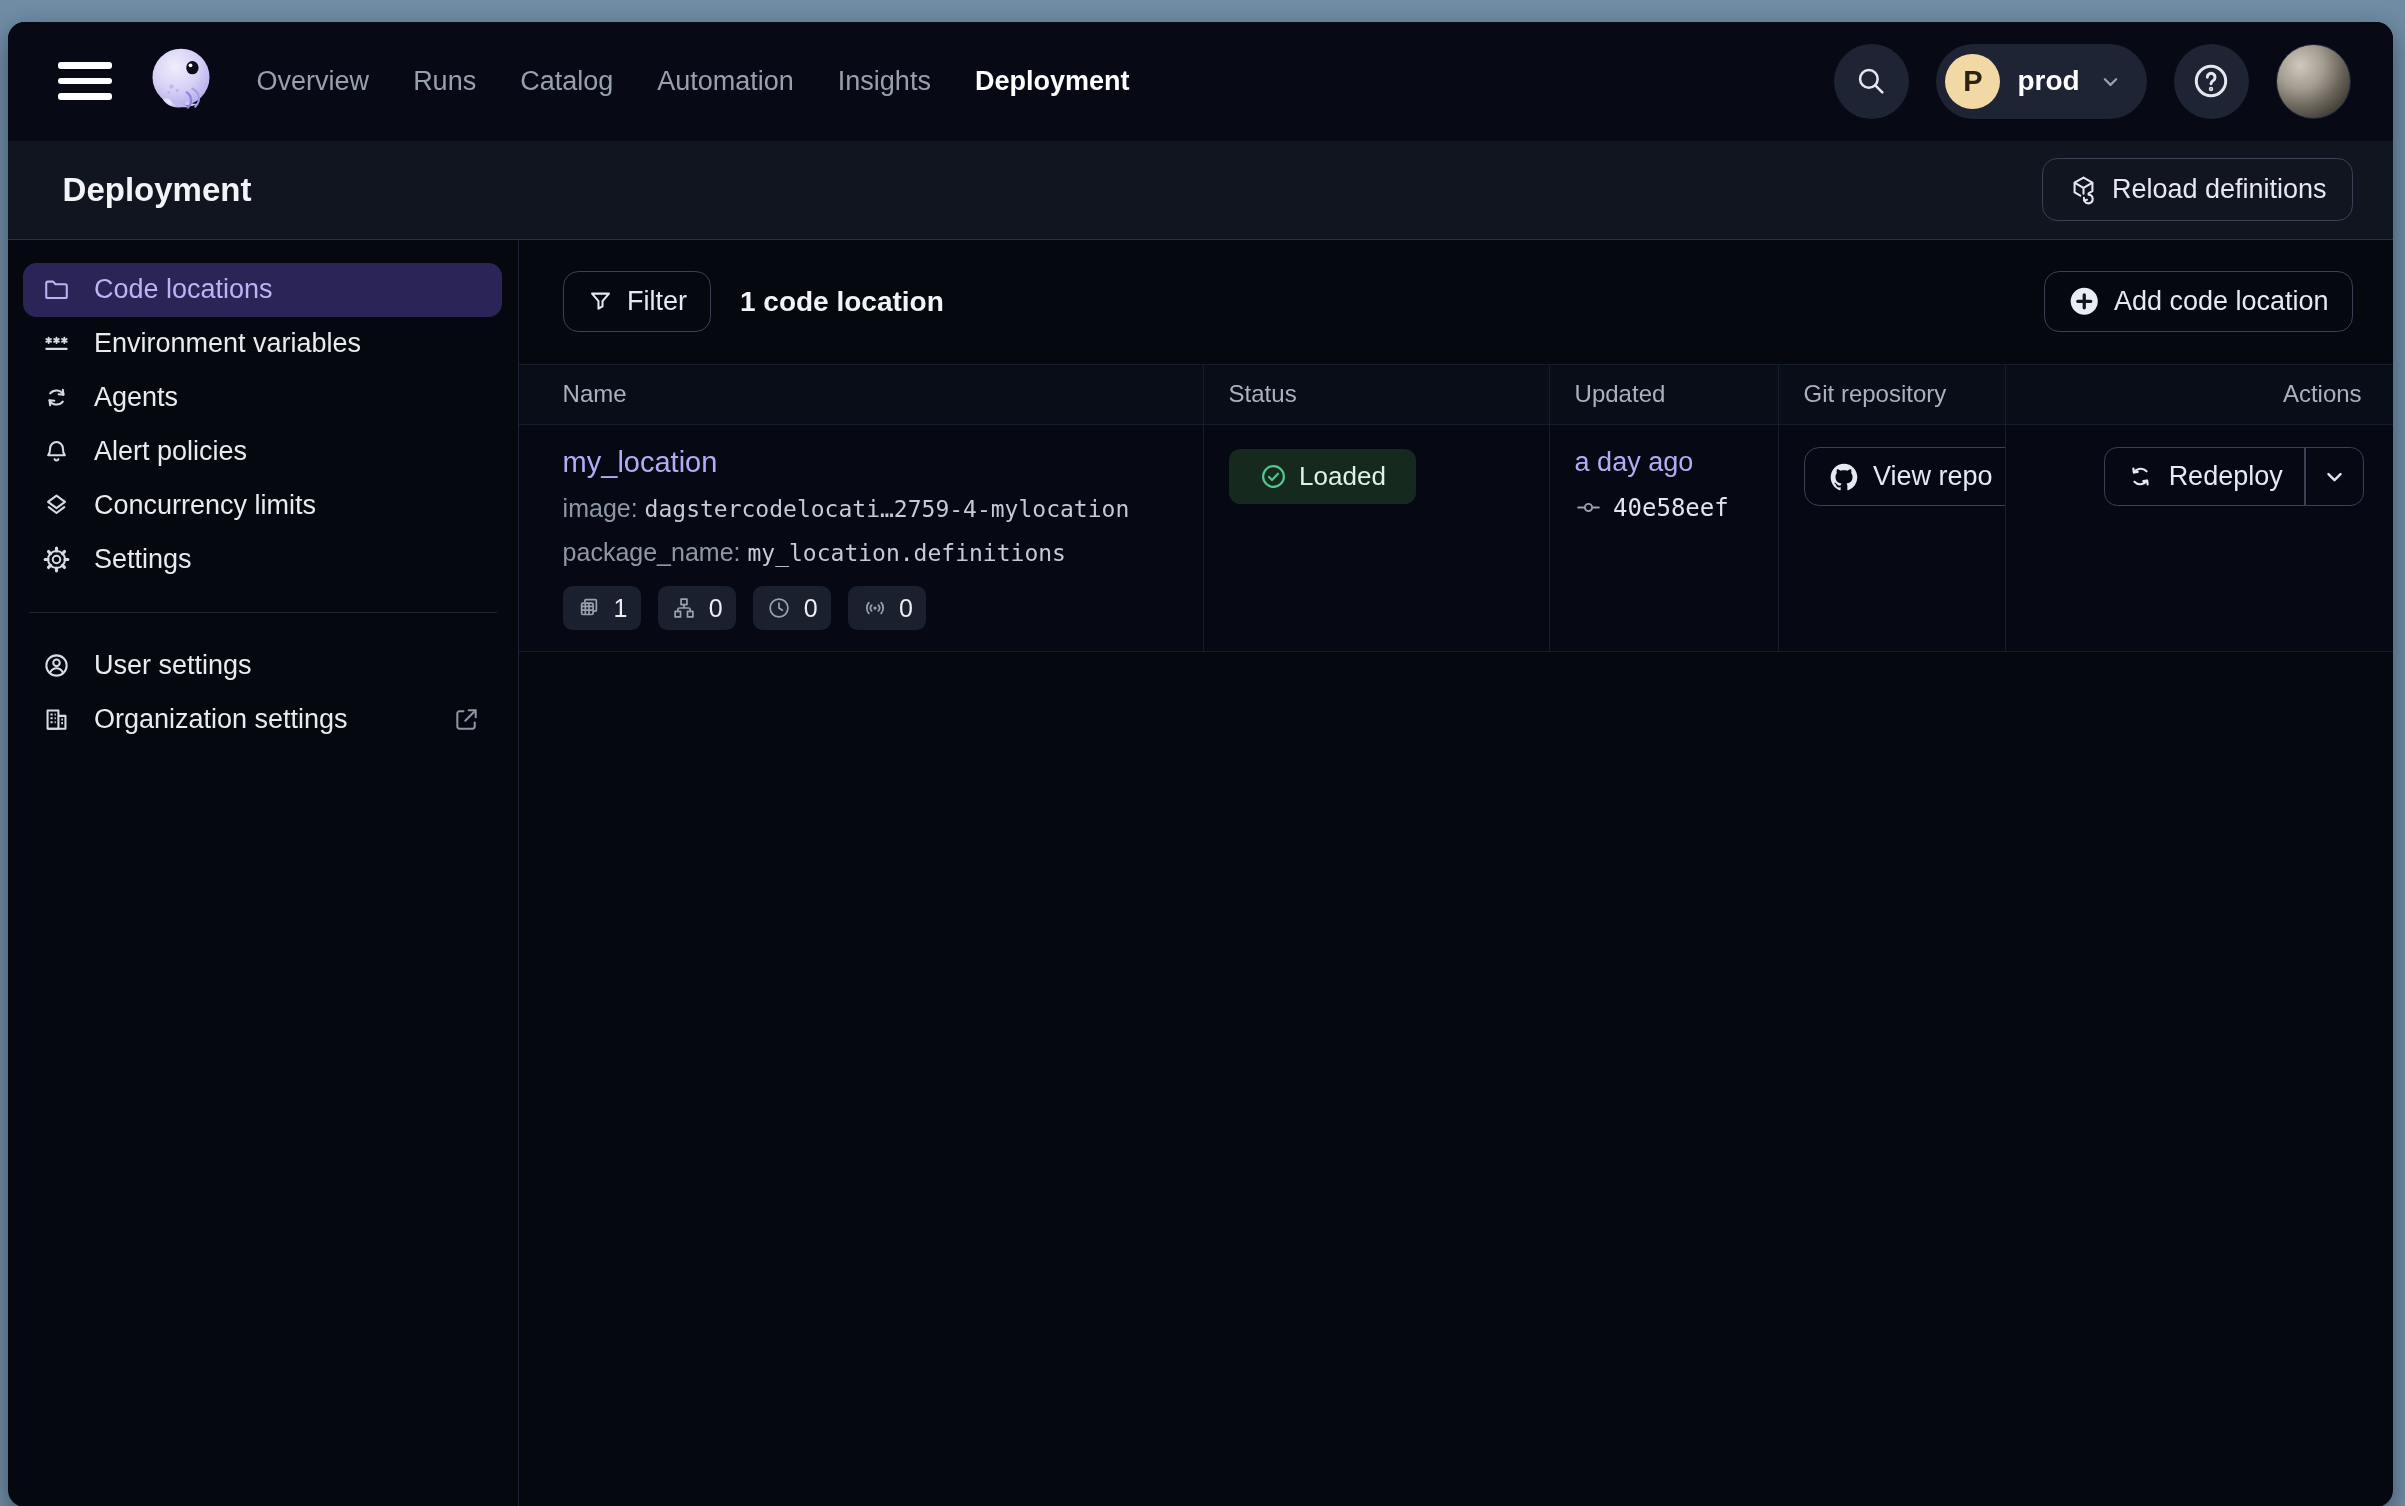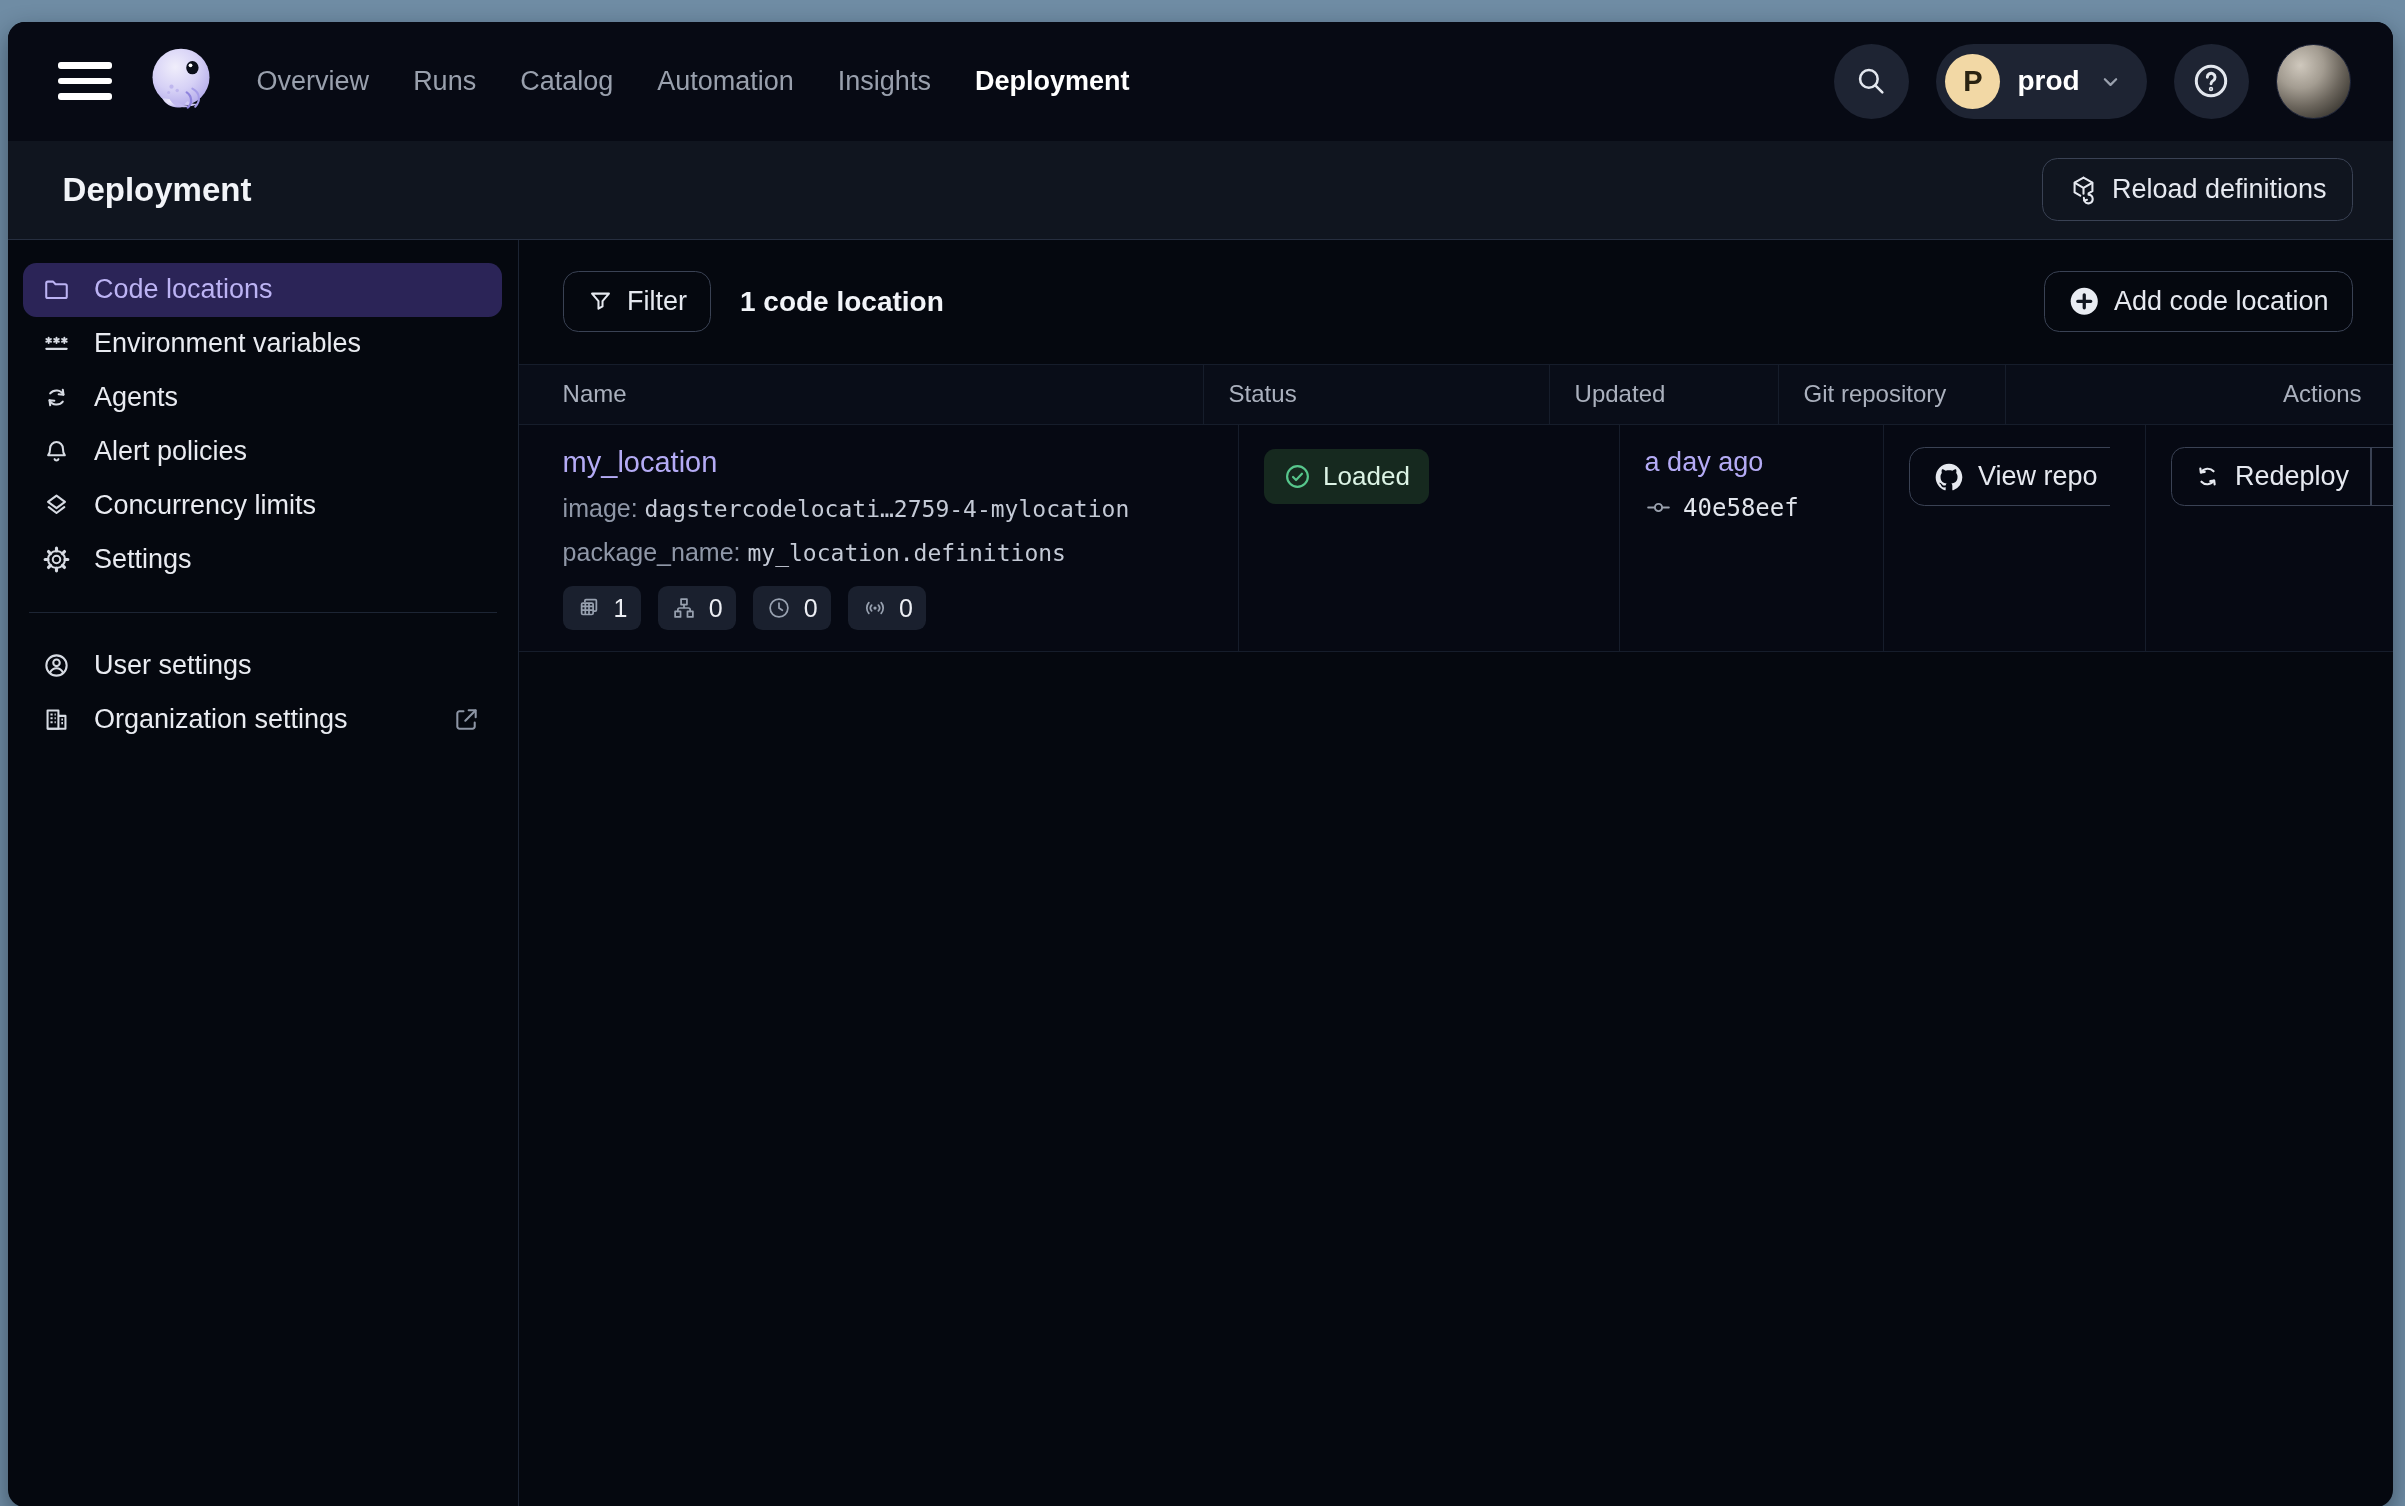--- a/index.html
+++ b/index.html
@@ -109,21 +109,21 @@
     display:flex; align-items:center; gap:29px;
     padding:0 40px 0 44px;
   }
   .btn-filter { height:61px; padding:0 23px; }
   .count-text { font-size:28px; font-weight:700; color:#f2f4f8; }
   .btn-add { height:61px; padding:0 23px; margin-left:auto; }
 
   
   .thead { display:flex; height:61px; background:#090d18; border-top:1.9px solid #161d2b; border-bottom:1.9px solid #161d2b; }
   .th { display:flex; align-items:center; font-size:24px; color:#aab0bd; padding:0 25px; flex:0 0 auto; }
-  .trow { display:flex; min-height:207px; border-bottom:1.9px solid #161d2b; background:#060913;gap:35px; }
+  .trow { display:flex; min-height:207px; border-bottom:1.9px solid #161d2b; background:#060913; }
   .td { padding:21px 25px; flex:0 0 auto; }
 
   .w-name    { width:684px; padding-left:44px; }
   .w-status  { width:346px; border-left:1.9px solid #161d2b; }
   .w-updated { width:229px; border-left:1.9px solid #161d2b; }
   .w-git     { width:227px; border-left:1.9px solid #161d2b; }
   .w-actions { flex:1 1 auto; border-left:1.9px solid #161d2b; }
   .th.w-actions { justify-content:flex-end; padding-right:31px; }
 
   .loc-link { color:#b4abf5; font-size:29px; font-weight:500; text-decoration:none; cursor:pointer; display:inline-block; }
@@ -132,21 +132,21 @@
   .badges { display:flex; gap:17px; margin-top:19px; }
   .count-badge {
     height:44px; background:#1a202e; border-radius:9.6px;
     display:flex; align-items:center; gap:11.5px; padding:0 13.4px;
     color:#98a1b0;
   }
   .count-badge .num { color:#eceef3; font-size:25px; }
 
   .status-badge {
     display:inline-flex; align-items:center; gap:11.5px;
-    height:55px; padding:0 19px; border-radius:11.5px;
+    height:55px; padding:0 30px; border-radius:11.5px;
     background:#16291f; color:#dcf3e5; font-size:26px; margin-top:3.8px;
   }
   .status-badge .ok-icon { color:#57c68c; }
 
   .updated-link { color:#b4abf5; font-size:27px; text-decoration:none; cursor:pointer; display:inline-block; margin-top:1.9px; }
   .commit { display:flex; align-items:center; gap:11.5px; margin-top:15.3px; color:#9aa1ae; }
   .hash { font-family:"DejaVu Sans Mono", monospace; font-size:24px; color:#e1e5ec; }
 
   .git-cell { overflow:hidden; }
   .btn-repo { height:59px; padding:0 23px; width:249px; flex:none; margin-top:1.9px; }

